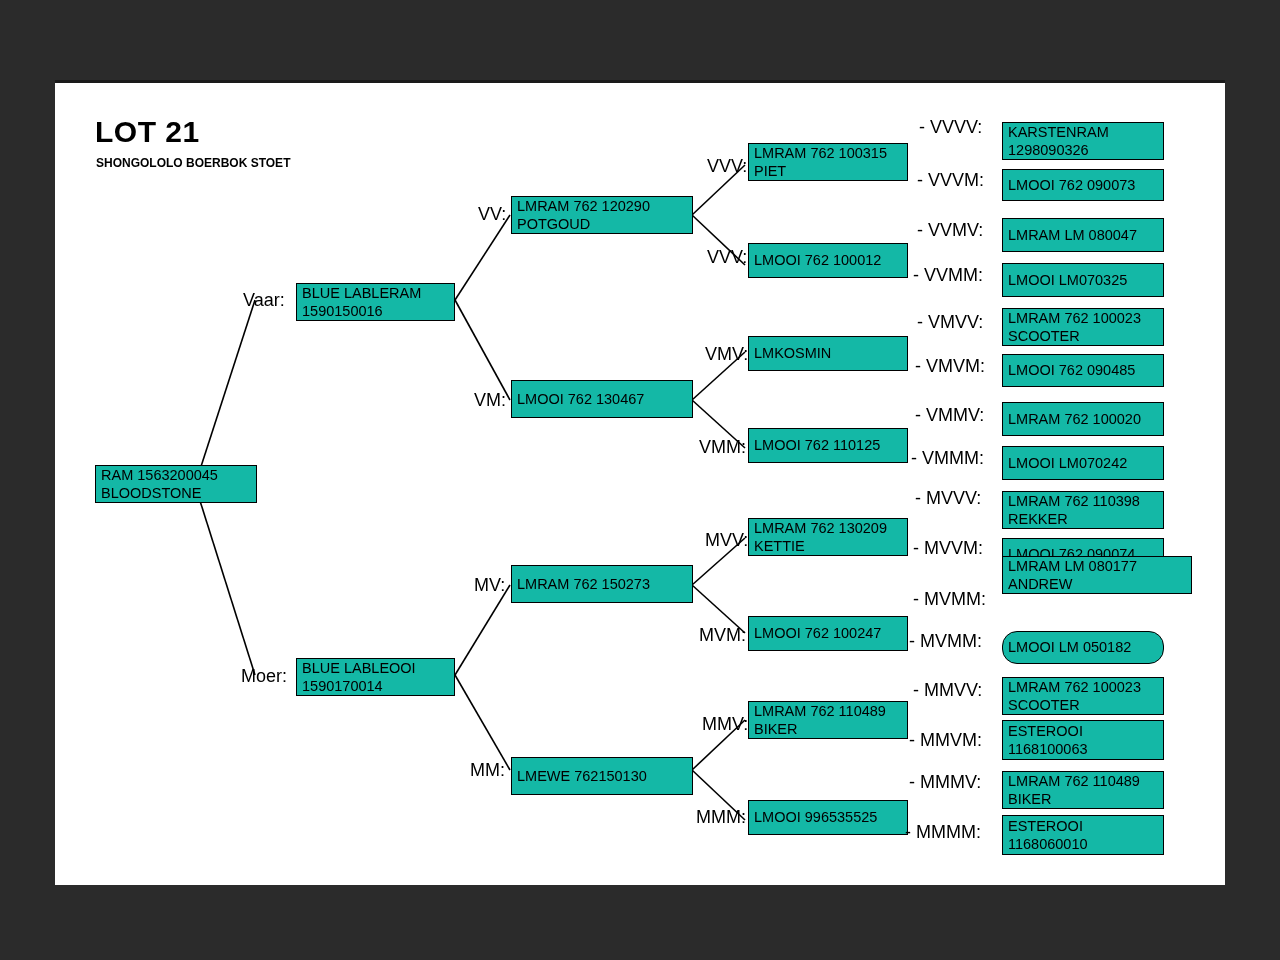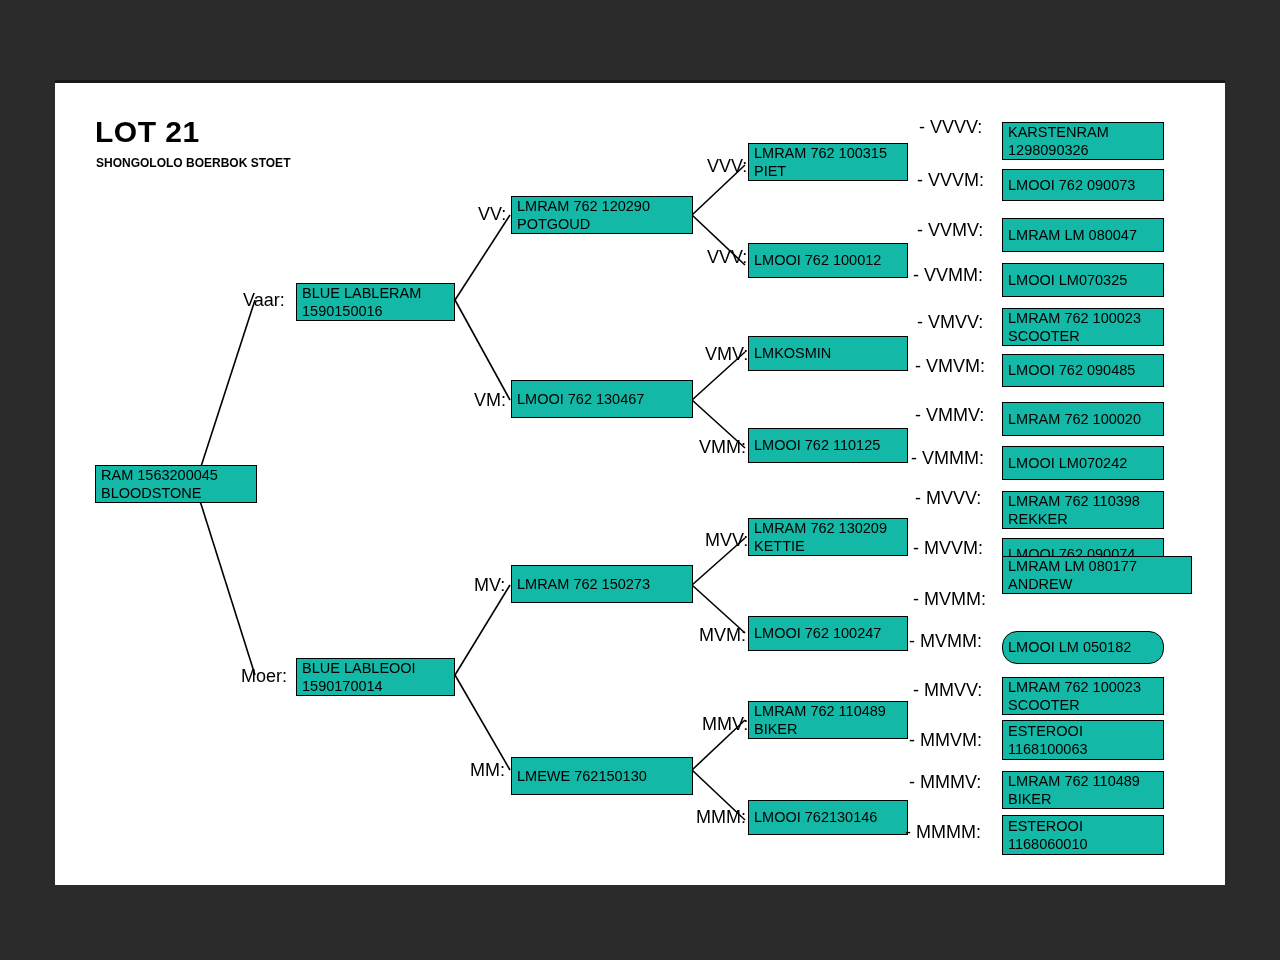--- a/index.html
+++ b/index.html
@@ -160,21 +160,21 @@
 KETTIE</div>
 
     <div class="lbl" style="left:644px; top:545px;">MVM:</div>
     <div class="node" style="left:693px; top:536px; width:160px; height:35px;">LMOOI 762 100247</div>
 
     <div class="lbl" style="left:647px; top:634px;">MMV:</div>
     <div class="node two" style="left:693px; top:621px; width:160px; height:38px;">LMRAM 762 110489
 BIKER</div>
 
     <div class="lbl" style="left:641px; top:727px;">MMM:</div>
-    <div class="node" style="left:693px; top:720px; width:160px; height:35px;">LMOOI 762130146</div>
+    <div class="node" style="left:693px; top:720px; width:160px; height:35px;">LMOOI 996535525</div>
 
     <div class="lbl r" style="left:864px; top:37px;">- VVVV:</div>
     <div class="node two" style="left:947px; top:42px; width:162px; height:38px;">KARSTENRAM
 1298090326</div>
 
     <div class="lbl r" style="left:862px; top:90px;">- VVVM:</div>
     <div class="node" style="left:947px; top:89px; width:162px; height:32px;">LMOOI 762 090073</div>
 
     <div class="lbl r" style="left:862px; top:140px;">- VVMV:</div>
     <div class="node" style="left:947px; top:138px; width:162px; height:34px;">LMRAM LM 080047</div>

